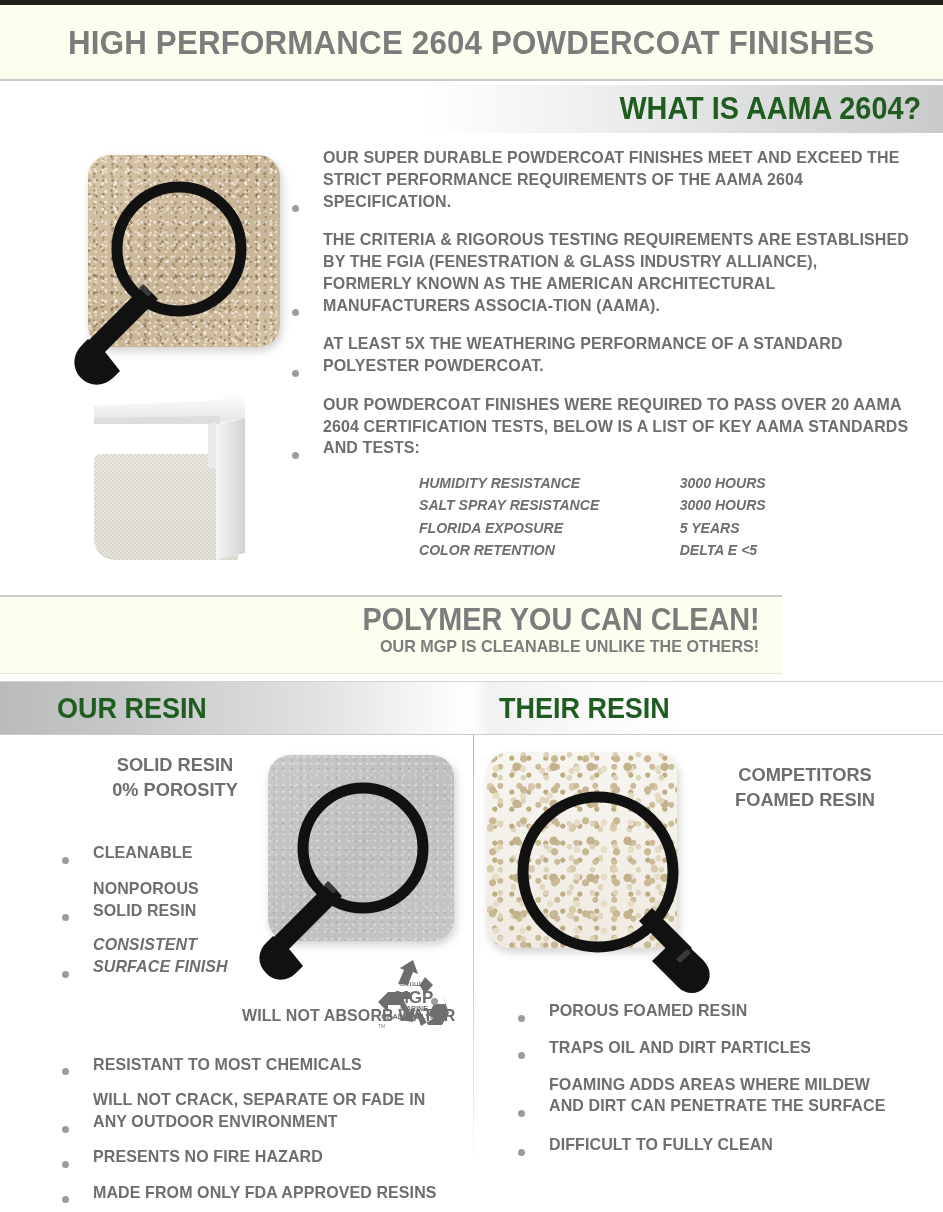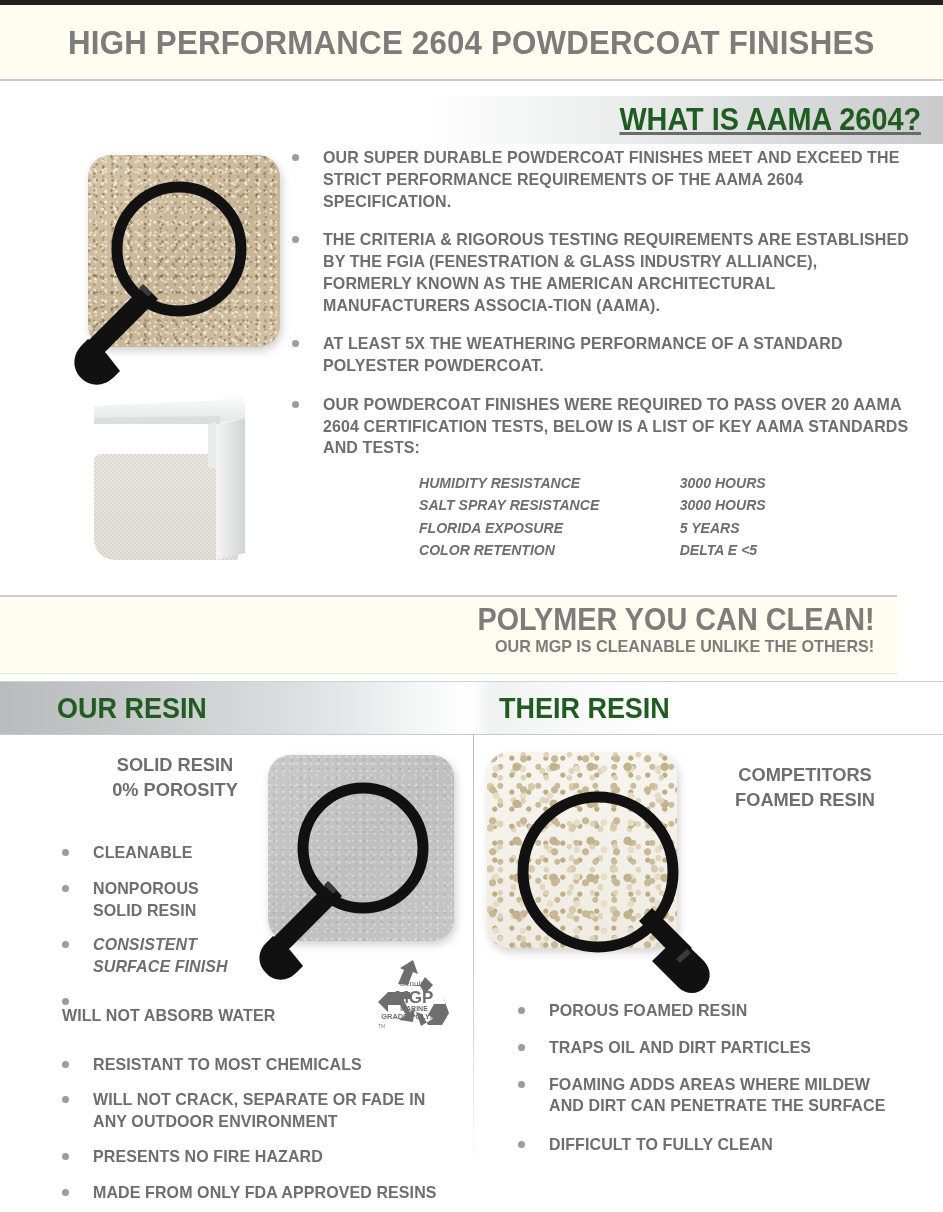--- a/index.html
+++ b/index.html
@@ -34,21 +34,21 @@
     background:linear-gradient(to right,#ffffff 0%,#ffffff 45%,#e9eaea 68%,#c8cacb 100%);
     display:flex;align-items:center;justify-content:flex-end;
   }
   .sec-band-r .sec-title{
     font-size:31px;font-weight:bold;color:#1f5c1f;white-space:nowrap;
     padding-right:24px;transform:scaleX(.93);transform-origin:right;
   }
 
   
   .bullets{position:absolute;}
-  .bl{display:flex;margin-bottom:17px;}
+  .bl{display:flex;margin-bottom:17px;align-items:flex-end;}
   .bl .dot{
     width:7px;height:7px;border-radius:50%;background:#9c9c9c;
     flex:none;margin-top:7px;margin-right:24px;
   }
   .bl .txt{
     font-size:16.5px;font-weight:bold;color:#6e6e6e;line-height:1.32;
     letter-spacing:.1px;transform:scaleX(.97);transform-origin:left;
   }
 
   
@@ -104,21 +104,21 @@
   }
   .tile-shadow{filter:drop-shadow(2px 4px 4px rgba(0,0,0,.18));}
 
   .mag{position:absolute;pointer-events:none;}
 
   
   .chair{position:absolute;}
 
   
   .promo-band{
-    position:absolute;left:0;width:897px;
+    position:absolute;left:0;width:782px;
     background:#fdfdf0;border-top:2px solid #c9cbcc;border-bottom:1px solid #e6e6d8;
     text-align:right;
   }
   .promo-title{
     font-size:31px;font-weight:bold;color:#7c7c7c;white-space:nowrap;
     padding-right:24px;transform:scaleX(.93);transform-origin:right;display:block;
     line-height:1.08;
   }
   .promo-sub{
     font-size:17px;font-weight:bold;color:#7c7c7c;white-space:nowrap;
@@ -151,21 +151,21 @@
 </style>
 </head>
 <body>
 
 <div class="top-strip"></div>
 
 <div class="title-band">
   <div class="title cond">HIGH PERFORMANCE 2604 POWDERCOAT FINISHES</div>
 </div>
 
-<div class="sec-band-r" style="top:96px;text-decoration:underline;">
+<div class="sec-band-r" style="top:85px;">
   <div class="sec-title cond">WHAT IS AAMA 2604?</div>
 </div>
 
 <div class="tile tex-tan tile-shadow" style="left:88px;top:155px;width:192px;height:192px;"></div>
 <svg class="mag" style="left:48px;top:165px;" width="210" height="230" viewBox="0 0 210 230">
   <g fill="#111111">
     <path d="M72 206 L66 212 C56 222 42 222 33 213 C24 204 24 190 34 180 L40 174 L58 188 Z"></path>
     <path d="M40 176 L96 120 L110 134 L54 190 Z"></path>
     <path d="M95 119 L104 128 L100 132 L91 123 Z" fill="#3a3a3a"></path>
   </g>

